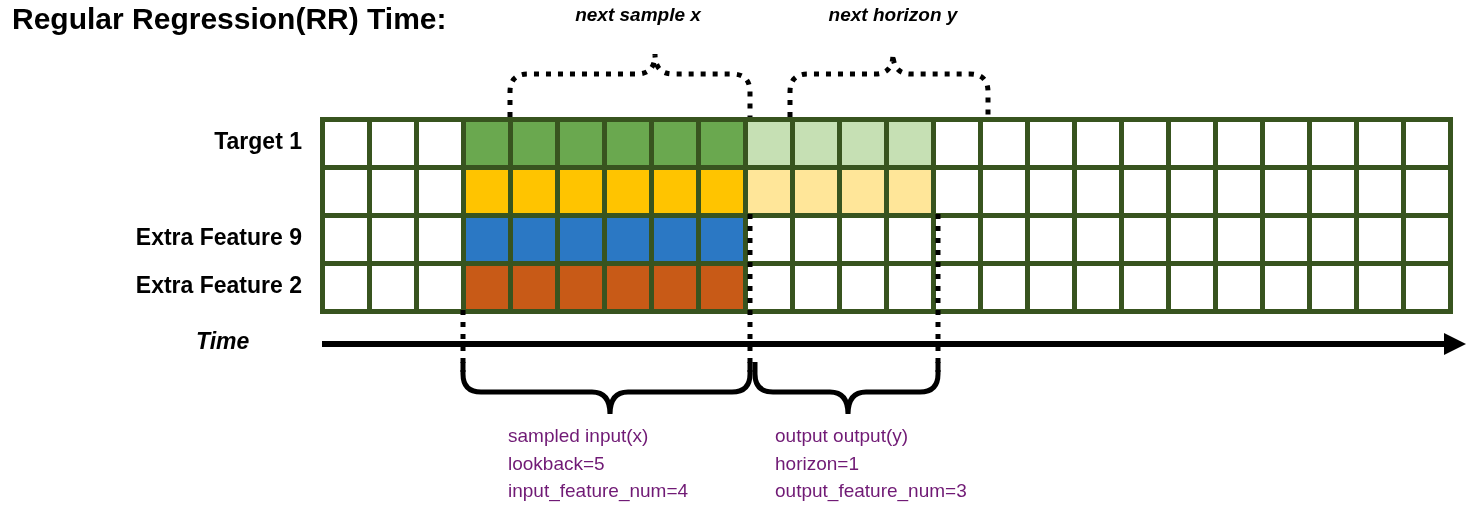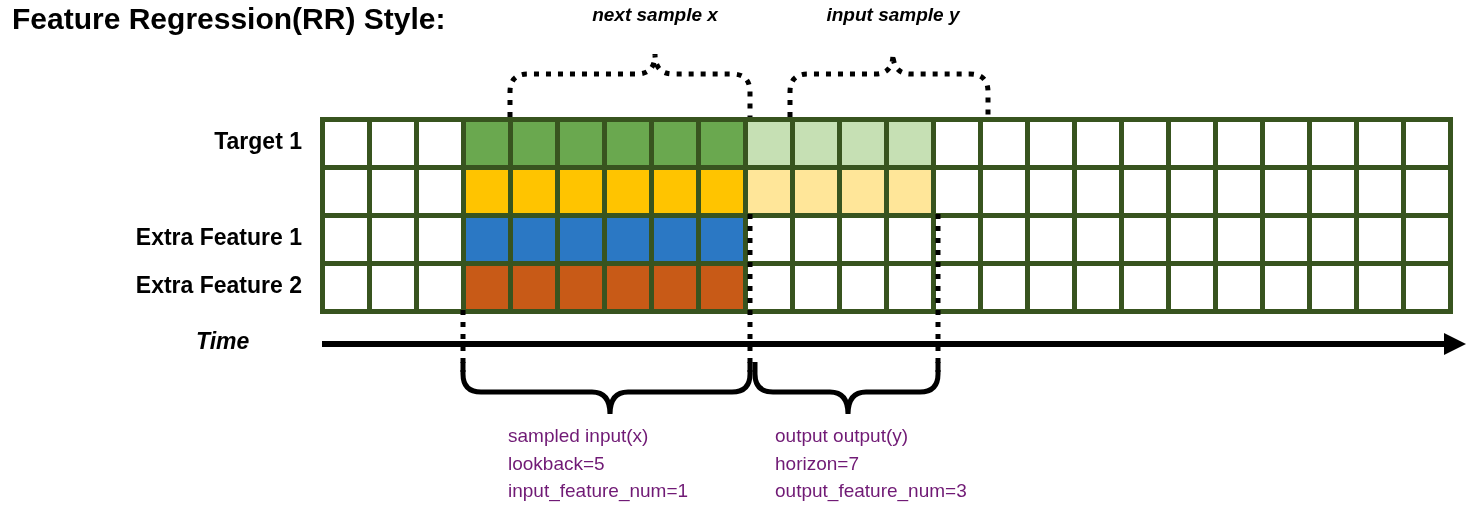--- a/index.html
+++ b/index.html
@@ -83,33 +83,33 @@
     line-height: 1.45;
     white-space: nowrap;
   }
   .foot-line { display: block; }
 </style>
 </head>
 <body>
 
 <div id="root">
 
-  <div class="page-title">Feature Regression(RR) Style:</div>
+  <div class="page-title">Regular Regression(RR) Time:</div>
 
   <div id="top-brace-labels">
-      <div class="brace-label" style="left: 505px; width: 300px; top: 4px;">next sample x</div>
-      <div class="brace-label" style="left: 743px; width: 300px; top: 4px;">input sample y</div>
+      <div class="brace-label" style="left: 488px; width: 300px; top: 4px;">next sample x</div>
+      <div class="brace-label" style="left: 743px; width: 300px; top: 4px;">next horizon y</div>
     </div>
 
   <div class="labels-col" id="row-labels">
       <div class="row-label-wrap" style="top: 0px;">
         <span class="row-label" style="position: static; margin-left: 6px;">Target 1</span>
       </div>
       <div class="row-label-wrap" style="top: 96px;">
-        <span class="row-label" style="position: static;">Extra Feature 1</span>
+        <span class="row-label" style="position: static;">Extra Feature 9</span>
       </div>
       <div class="row-label-wrap" style="top: 144px;">
         <span class="row-label" style="position: static;">Extra Feature 2</span>
       </div>
     </div>
 
   <div class="time-label">Time</div>
 
   <div id="grid">
     <svg class="gridsvg" id="grid-svg" width="1133" height="197">
@@ -253,22 +253,22 @@
       <path d="M 510 117 L 510 92 Q 510 74 528 74 L 637 74 Q 655 74 655 54 Q 655 74 673 74 L 732 74 Q 750 74 750 92 L 750 117" fill="none" stroke="#000" stroke-width="5" stroke-linecap="butt" stroke-dasharray="5 7"></path>
       <path d="M 790 117 L 790 92 Q 790 74 808 74 L 875 74 Q 893 74 893 54 Q 893 74 911 74 L 970 74 Q 988 74 988 92 L 988 117" fill="none" stroke="#000" stroke-width="5" stroke-linecap="butt" stroke-dasharray="5 7"></path>
       <path d="M 463 362 L 463 374 Q 463 392 481 392 L 592 392 Q 610 392 610 414 Q 610 392 628 392 L 732 392 Q 750 392 750 374 L 750 362" fill="none" stroke="#000" stroke-width="5" stroke-linecap="butt"></path>
       <path d="M 755 362 L 755 374 Q 755 392 773 392 L 830 392 Q 848 392 848 414 Q 848 392 866 392 L 920 392 Q 938 392 938 374 L 938 362" fill="none" stroke="#000" stroke-width="5" stroke-linecap="butt"></path>
     </svg>
 
   <div id="footnotes">
       <div class="foot-block" style="left: 508px; top: 422px;">
         <span class="foot-line">sampled input(x)</span>
         <span class="foot-line">lookback=5</span>
-        <span class="foot-line">input_feature_num=1</span>
+        <span class="foot-line">input_feature_num=4</span>
       </div>
       <div class="foot-block" style="left: 775px; top: 422px;">
         <span class="foot-line">output output(y)</span>
-        <span class="foot-line">horizon=7</span>
+        <span class="foot-line">horizon=1</span>
         <span class="foot-line">output_feature_num=3</span>
       </div>
     </div>
 
 </div>
 
 </body></html>

